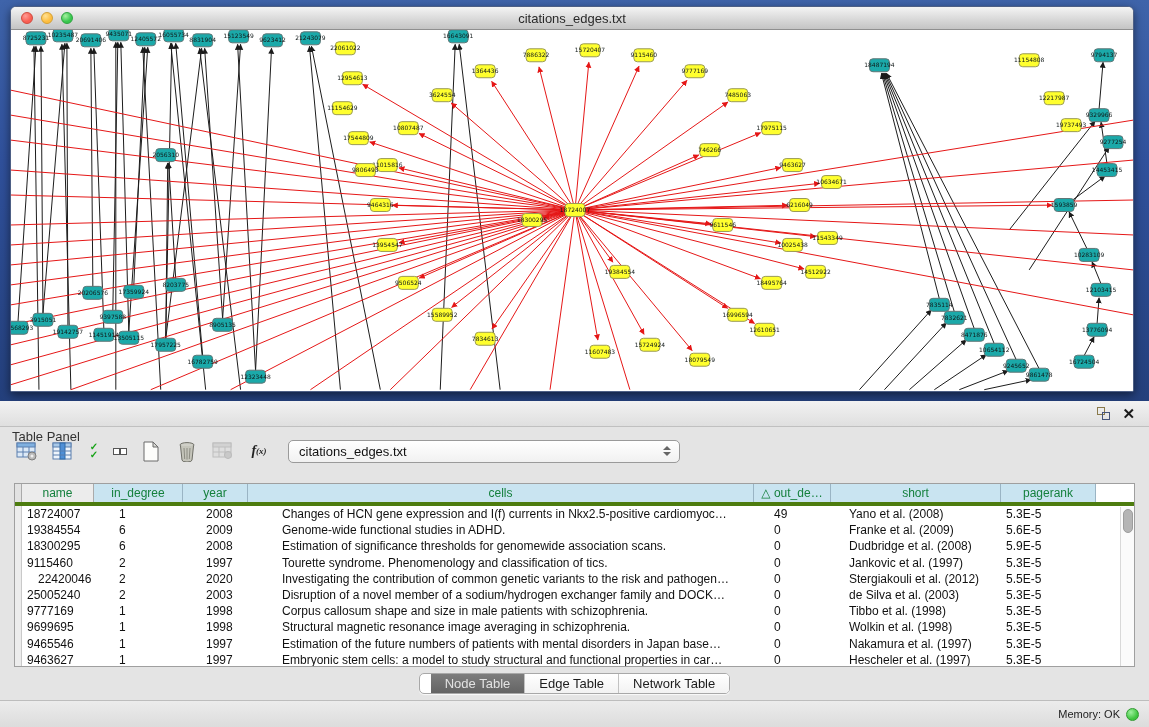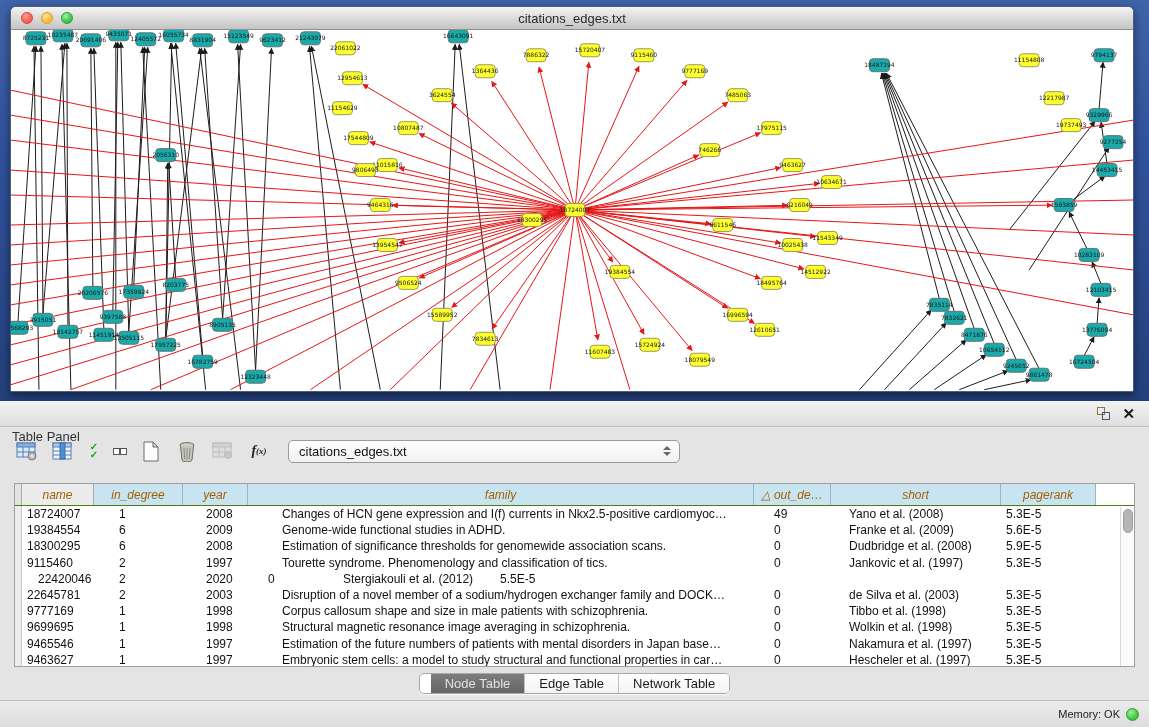--- a/index.html
+++ b/index.html
@@ -45,21 +45,21 @@
   .combo { margin-left:14px; width:392px; height:23px; background:linear-gradient(180deg,#ffffff,#f1f1f1);
     border:1px solid #9a9a9a; border-radius:5px; display:flex; align-items:center; font-size:13px; color:#111; }
   .combo-label { padding-left:10px; flex:1; }
   .combo-arrows { padding-right:8px; display:flex; flex-direction:column; gap:2px; }
   .combo-arrows i { display:block; width:0; height:0; border-left:4px solid transparent; border-right:4px solid transparent; }
   .combo-arrows i.up { border-bottom:4px solid #666; }
   .combo-arrows i.dn { border-top:4px solid #666; }
 
   .table-wrap { position:absolute; left:14px; top:82px; width:1121px; height:184px;
     background:#fff; border:1px solid #9f9f9f; overflow:hidden; }
-  .thead { display:flex; height:22px; border-bottom:1px solid #4d7c0f; font-size:12px; color:#a16207;font-style:italic; }
+  .thead { display:flex; height:22px; border-bottom:4px solid #4d7c0f; font-size:12px; color:#15803d; }
   .th { background:#c9e4f1; border-right:1px solid #9ab4c4; display:flex; align-items:center; justify-content:center; overflow:hidden; white-space:nowrap; }
   .th.gutter { background:#e2e2e2; border-right:1px solid #aaa; }
   .th.name-col { background:#ececec; border-right:1px solid #aaa; }
   .th.filler { background:#fff; border-right:none; }
   .trow { display:flex; height:16.2px; font-size:12px; color:#111; align-items:center; }
   .td { overflow:hidden; white-space:nowrap; height:100%; display:flex; align-items:center; }
   .vscroll { position:absolute; right:0; top:23px; bottom:0; width:14px; background:#fbfbfb; border-left:1px solid #d9d9d9; }
   .vthumb { position:absolute; left:1.5px; top:2px; width:10px; height:24px; background:#b5b5b5; border:1px solid #9d9d9d; border-radius:6px; }
 
   .tabsbar { position:absolute; left:0; top:272px; width:100%; display:flex; justify-content:center; }
@@ -613,21 +613,21 @@
         </span>
     </span>
   </div>
 
   <div class="table-wrap">
     <div class="thead">
         <div class="th gutter" style="width: 7px;"></div>
         <div class="th name-col" style="width: 72px;">name</div>
         <div class="th" style="width: 89px;">in_degree</div>
         <div class="th" style="width: 65px;">year</div>
-        <div class="th" style="width: 506px;">family</div>
+        <div class="th" style="width: 506px;">cells</div>
         <div class="th" style="width: 77px;">△ out_de…</div>
         <div class="th" style="width: 170px;">short</div>
         <div class="th" style="width: 95px;">pagerank</div>
         <div class="th filler" style="flex: 1 1 0%;"></div>
       </div>
     <div>
         <div class="trow">
           <div class="td" style="width: 7px; background: rgb(236, 236, 236); border-right: 1px solid rgb(201, 201, 201);"></div>
           <div class="td" style="width: 72px; padding-left: 5px;">18724007</div>
           <div class="td" style="width: 89px; padding-left: 25px;">1</div>
@@ -665,27 +665,28 @@
           <div class="td" style="width: 506px; padding-left: 34px;">Tourette syndrome. Phenomenology and classification of tics.</div>
           <div class="td" style="width: 77px; padding-left: 20px;">0</div>
           <div class="td" style="width: 170px; padding-left: 18px;">Jankovic et al. (1997)</div>
           <div class="td" style="width: 95px; padding-left: 5px;">5.3E-5</div>
         </div>
         <div class="trow">
           <div class="td" style="width: 7px; background: rgb(236, 236, 236); border-right: 1px solid rgb(201, 201, 201);"></div>
           <div class="td" style="width: 72px; padding-left: 16px;">22420046</div>
           <div class="td" style="width: 89px; padding-left: 25px;">2</div>
           <div class="td" style="width: 65px; padding-left: 23px;">2020</div>
+          <div class="td" style="width: 506px; padding-left: 34px;">Investigating the contribution of common genetic variants to the risk and pathogen…</div>
           <div class="td" style="width: 77px; padding-left: 20px;">0</div>
           <div class="td" style="width: 170px; padding-left: 18px;">Stergiakouli et al. (2012)</div>
           <div class="td" style="width: 95px; padding-left: 5px;">5.5E-5</div>
         </div>
         <div class="trow">
           <div class="td" style="width: 7px; background: rgb(236, 236, 236); border-right: 1px solid rgb(201, 201, 201);"></div>
-          <div class="td" style="width: 72px; padding-left: 5px;">22645781</div>
+          <div class="td" style="width: 72px; padding-left: 5px;">25005240</div>
           <div class="td" style="width: 89px; padding-left: 25px;">2</div>
           <div class="td" style="width: 65px; padding-left: 23px;">2003</div>
           <div class="td" style="width: 506px; padding-left: 34px;">Disruption of a novel member of a sodium/hydrogen exchanger family and DOCK…</div>
           <div class="td" style="width: 77px; padding-left: 20px;">0</div>
           <div class="td" style="width: 170px; padding-left: 18px;">de Silva et al. (2003)</div>
           <div class="td" style="width: 95px; padding-left: 5px;">5.3E-5</div>
         </div>
         <div class="trow">
           <div class="td" style="width: 7px; background: rgb(236, 236, 236); border-right: 1px solid rgb(201, 201, 201);"></div>
           <div class="td" style="width: 72px; padding-left: 5px;">9777169</div>

